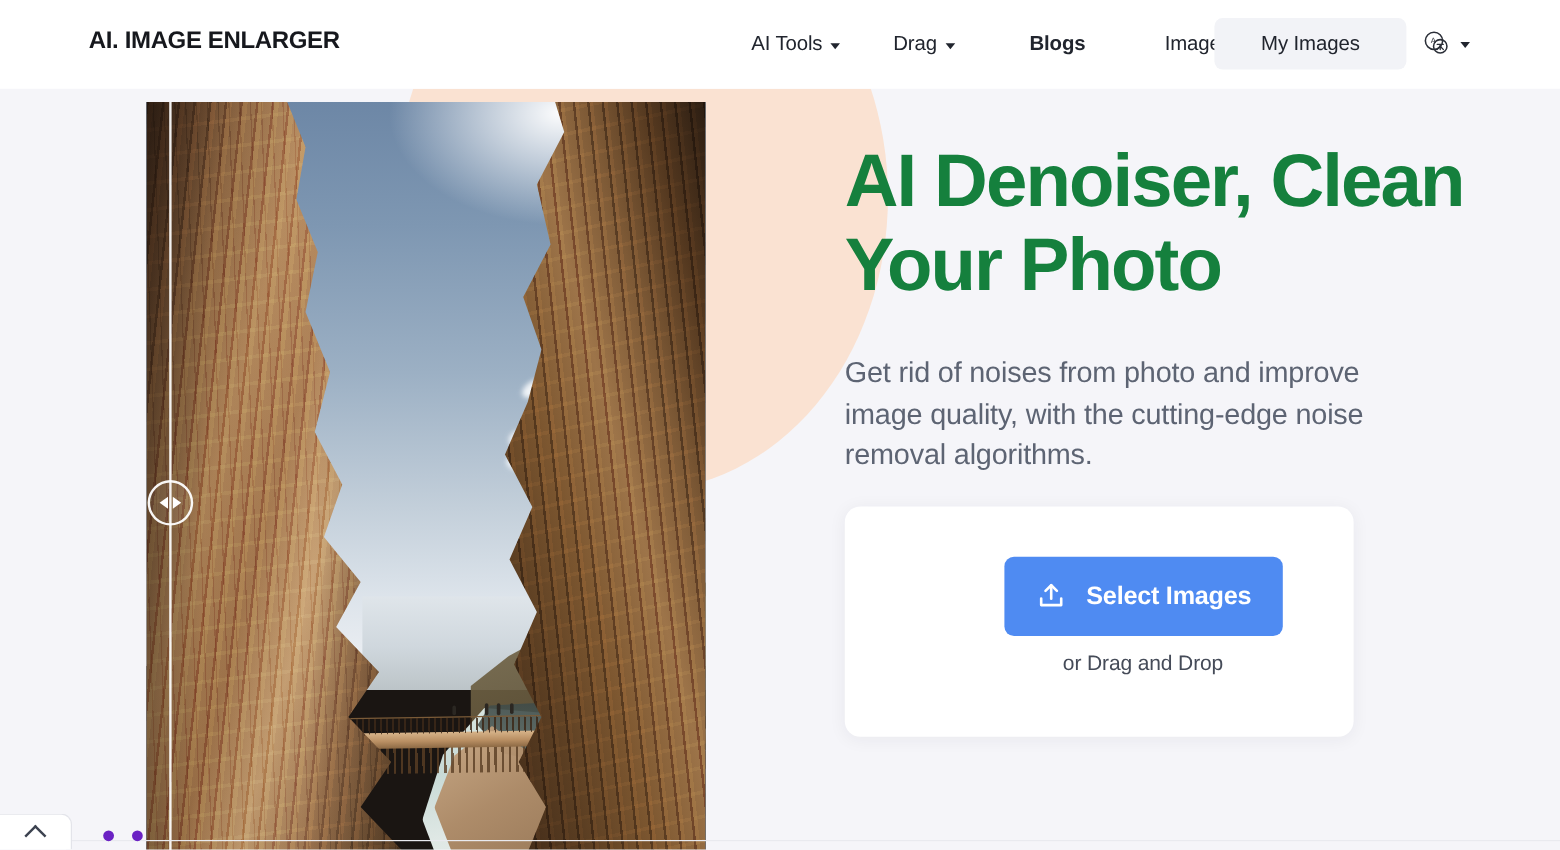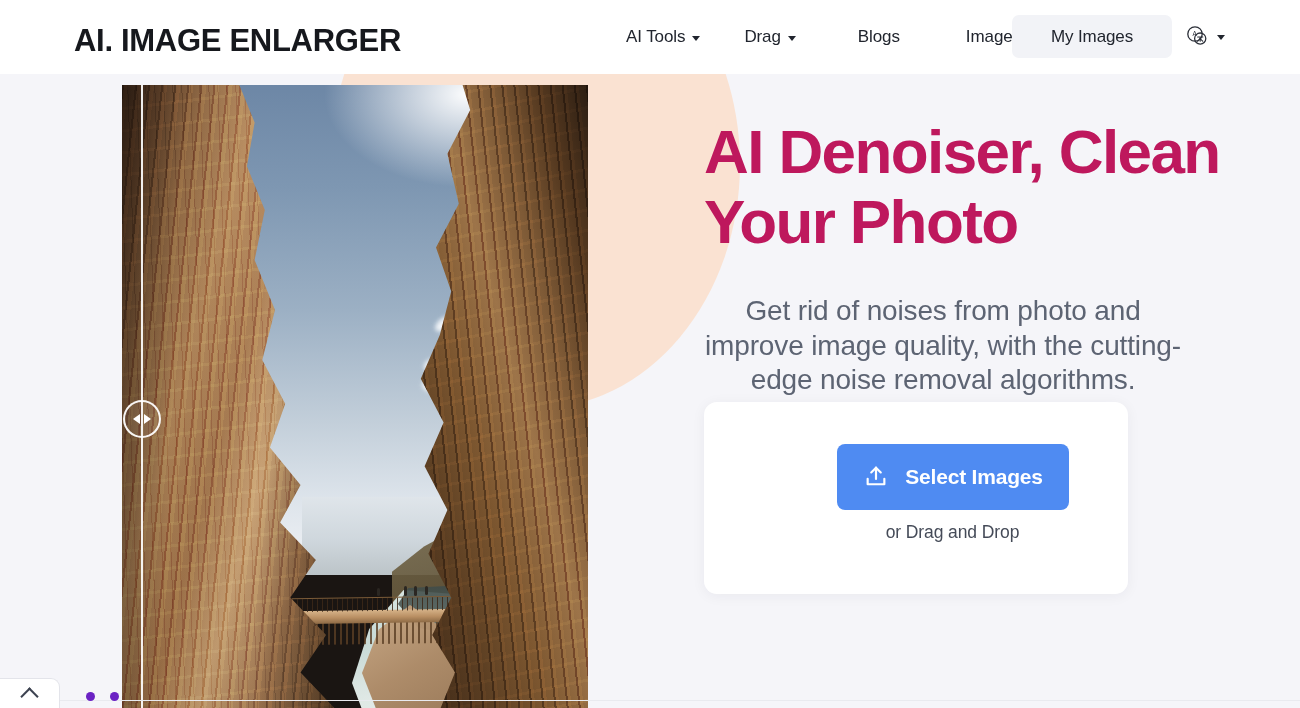--- a/index.html
+++ b/index.html
@@ -27,21 +27,21 @@
     background: #ffffff;
     display: flex;
     align-items: center;
     z-index: 40;
   }
 
   .logo {
     position: absolute;
     left: 74px;
     top: 23px;
-    font-size: 31px;
+    font-size: 20px;
     font-weight: 700;
     letter-spacing: -0.3px;
     color: #16181d;
     white-space: nowrap;
     font-family: "Liberation Sans", sans-serif;
   }
 
   .nav {
     position: absolute;
     left: 610px;
@@ -66,21 +66,21 @@
 
   .caret {
     display: inline-block;
     width: 0; height: 0;
     border-left: 4.5px solid transparent;
     border-right: 4.5px solid transparent;
     border-top: 5px solid #21252e;
     margin-top: 3px;
   }
 
-  .nav-spacer-blogs { margin-left: 18px; }
+  .nav-spacer-blogs { margin-left: 18px; font-weight: bold; }
   .nav-spacer-pricing { margin-left: 22px; }
 
   .account-btn {
     position: absolute;
     left: 1012px;
     top: 15px;
     width: 160px;
     height: 43px;
     background: #f2f3f7;
     border-radius: 7px;
@@ -351,39 +351,38 @@
 
   .hero-title {
     position: absolute;
     left: 0;
     top: 43px;
     width: 520px;
     font-size: 62px;
     line-height: 70px;
     font-weight: 700;
     letter-spacing: -1.6px;
-    color: #be185d;
+    color: #15803d;
   }
 
   .hero-sub {
     position: absolute;
     left: 0;
     top: 220px;
     width: 478px;
-    font-size: 28px;
+    font-size: 24px;
     line-height: 34.5px;
     color: #5d6473;
     letter-spacing: -0.15px;
-    text-align: center;
   }
 
   .upload-card {
     position: absolute;
     left: 0;
-    top: 328px;
+    top: 348px;
     width: 424px;
     height: 192px;
     background: #ffffff;
     border-radius: 13px;
     box-shadow: 0 2px 14px rgba(40,45,60,0.055);
   }
 
   .select-btn {
     position: absolute;
     left: 133px;

